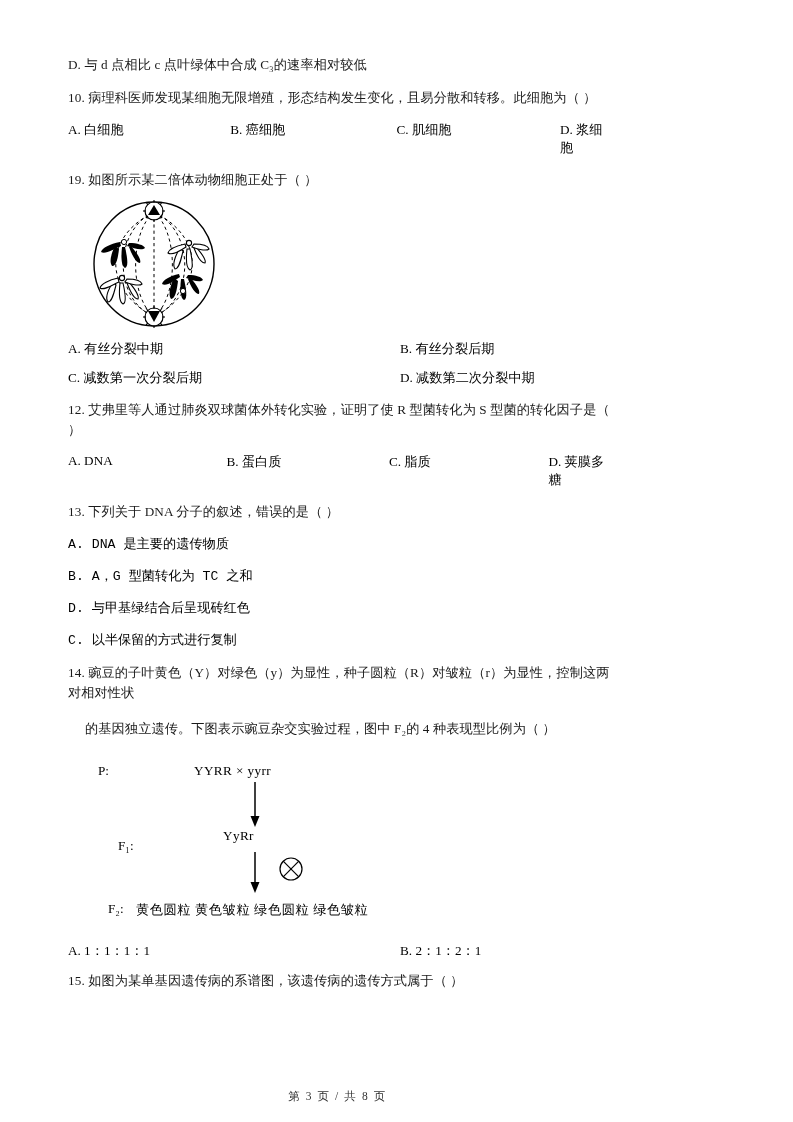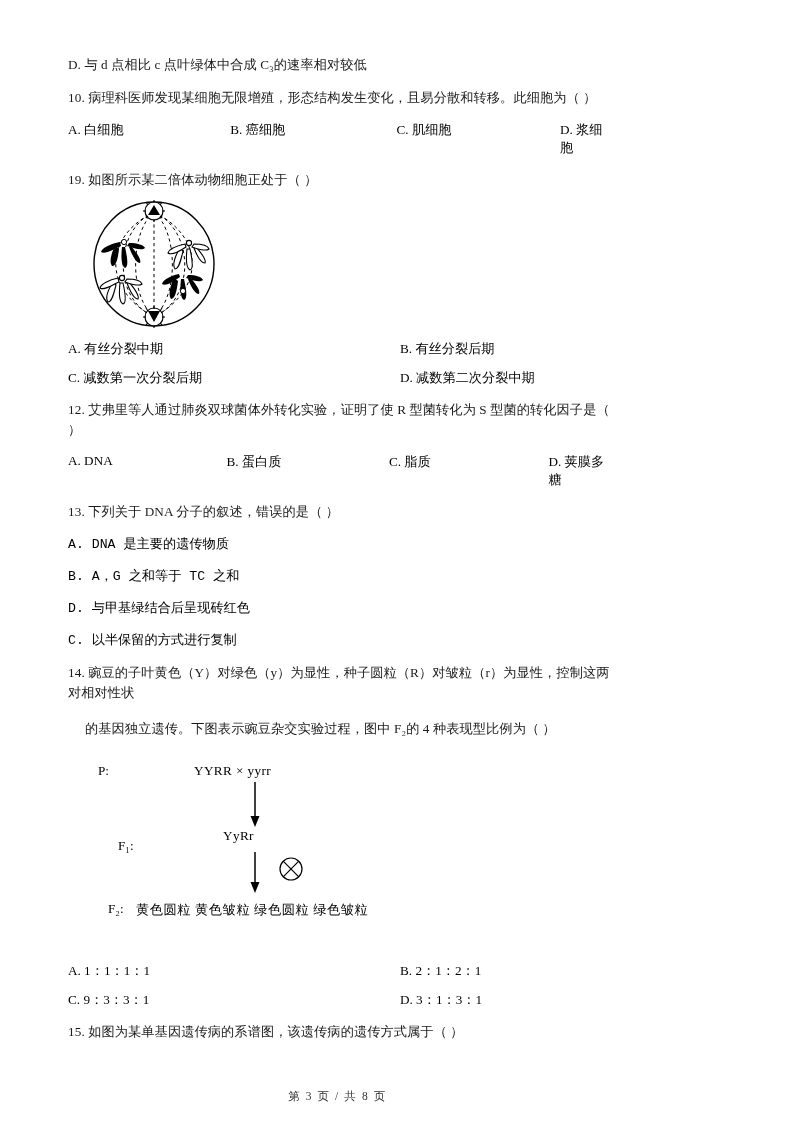--- a/index.html
+++ b/index.html
@@ -212,21 +212,21 @@
   <p class="qline stem">12. 艾弗里等人通过肺炎双球菌体外转化实验，证明了使 R 型菌转化为 S 型菌的转化因子是（      ）</p>
   <div class="opt-row opt4">
     <div>A. DNA</div>
     <div>B. 蛋白质</div>
     <div>C. 脂质</div>
     <div>D. 荚膜多糖</div>
   </div>
 
   <p class="qline stem">13. 下列关于 DNA 分子的叙述，错误的是（      ）</p>
   <div class="stack-opt">A. DNA 是主要的遗传物质</div>
-  <div class="stack-opt">B. A，G 之和等于 TC 之和</div>
+  <div class="stack-opt">B. A，G 型菌转化为 TC 之和</div>
   <div class="stack-opt">D. 与甲基绿结合后呈现砖红色</div>
   <div class="stack-opt">C. 以半保留的方式进行复制</div>
 
   <p class="qline" style="margin:0 0 6px 0;">14. 豌豆的子叶黄色（Y）对绿色（y）为显性，种子圆粒（R）对皱粒（r）为显性，控制这两对相对性状</p>
   <p class="qline" style="margin:17px;">的基因独立遗传。下图表示豌豆杂交实验过程，图中 F₂的 4 种表现型比例为（      ）</p>
 
   <div class="fig-cross">
     <span class="lbl cx-p">P:</span>
     <span class="lbl cx-pval">YYRR × yyrr</span>
 
@@ -246,25 +246,21 @@
     <svg class="selfx" width="26" height="26" viewBox="0 0 26 26" xmlns="http://www.w3.org/2000/svg">
       <circle cx="13" cy="13" r="11" fill="none" stroke="#000" stroke-width="1.2"></circle>
       <line x1="5.2" y1="5.2" x2="20.8" y2="20.8" stroke="#000" stroke-width="1.2"></line>
       <line x1="20.8" y1="5.2" x2="5.2" y2="20.8" stroke="#000" stroke-width="1.2"></line>
     </svg>
 
     <span class="lbl cx-f2">F₂:</span>
     <span class="lbl cx-f2val">黄色圆粒  黄色皱粒  绿色圆粒  绿色皱粒</span>
   </div>
 
-  <div class="opt-row opt2 tight" style="margin-top:36px;">
+  <div class="opt-row opt2 tight" style="margin-top:16px;">
     <div>A. 1：1：1：1</div>
     <div>B. 2：1：2：1</div>
   </div>
-  <div class="opt-row opt2">
-    <div>C. 9：3：3：1</div>
-    <div>D. 3：1：3：1</div>
-  </div>
 
   <p class="qline stem">15. 如图为某单基因遗传病的系谱图，该遗传病的遗传方式属于（      ）</p>
 
   <div class="footer">第 3 页 / 共 8 页</div>
 </div>
 
 </body></html>

